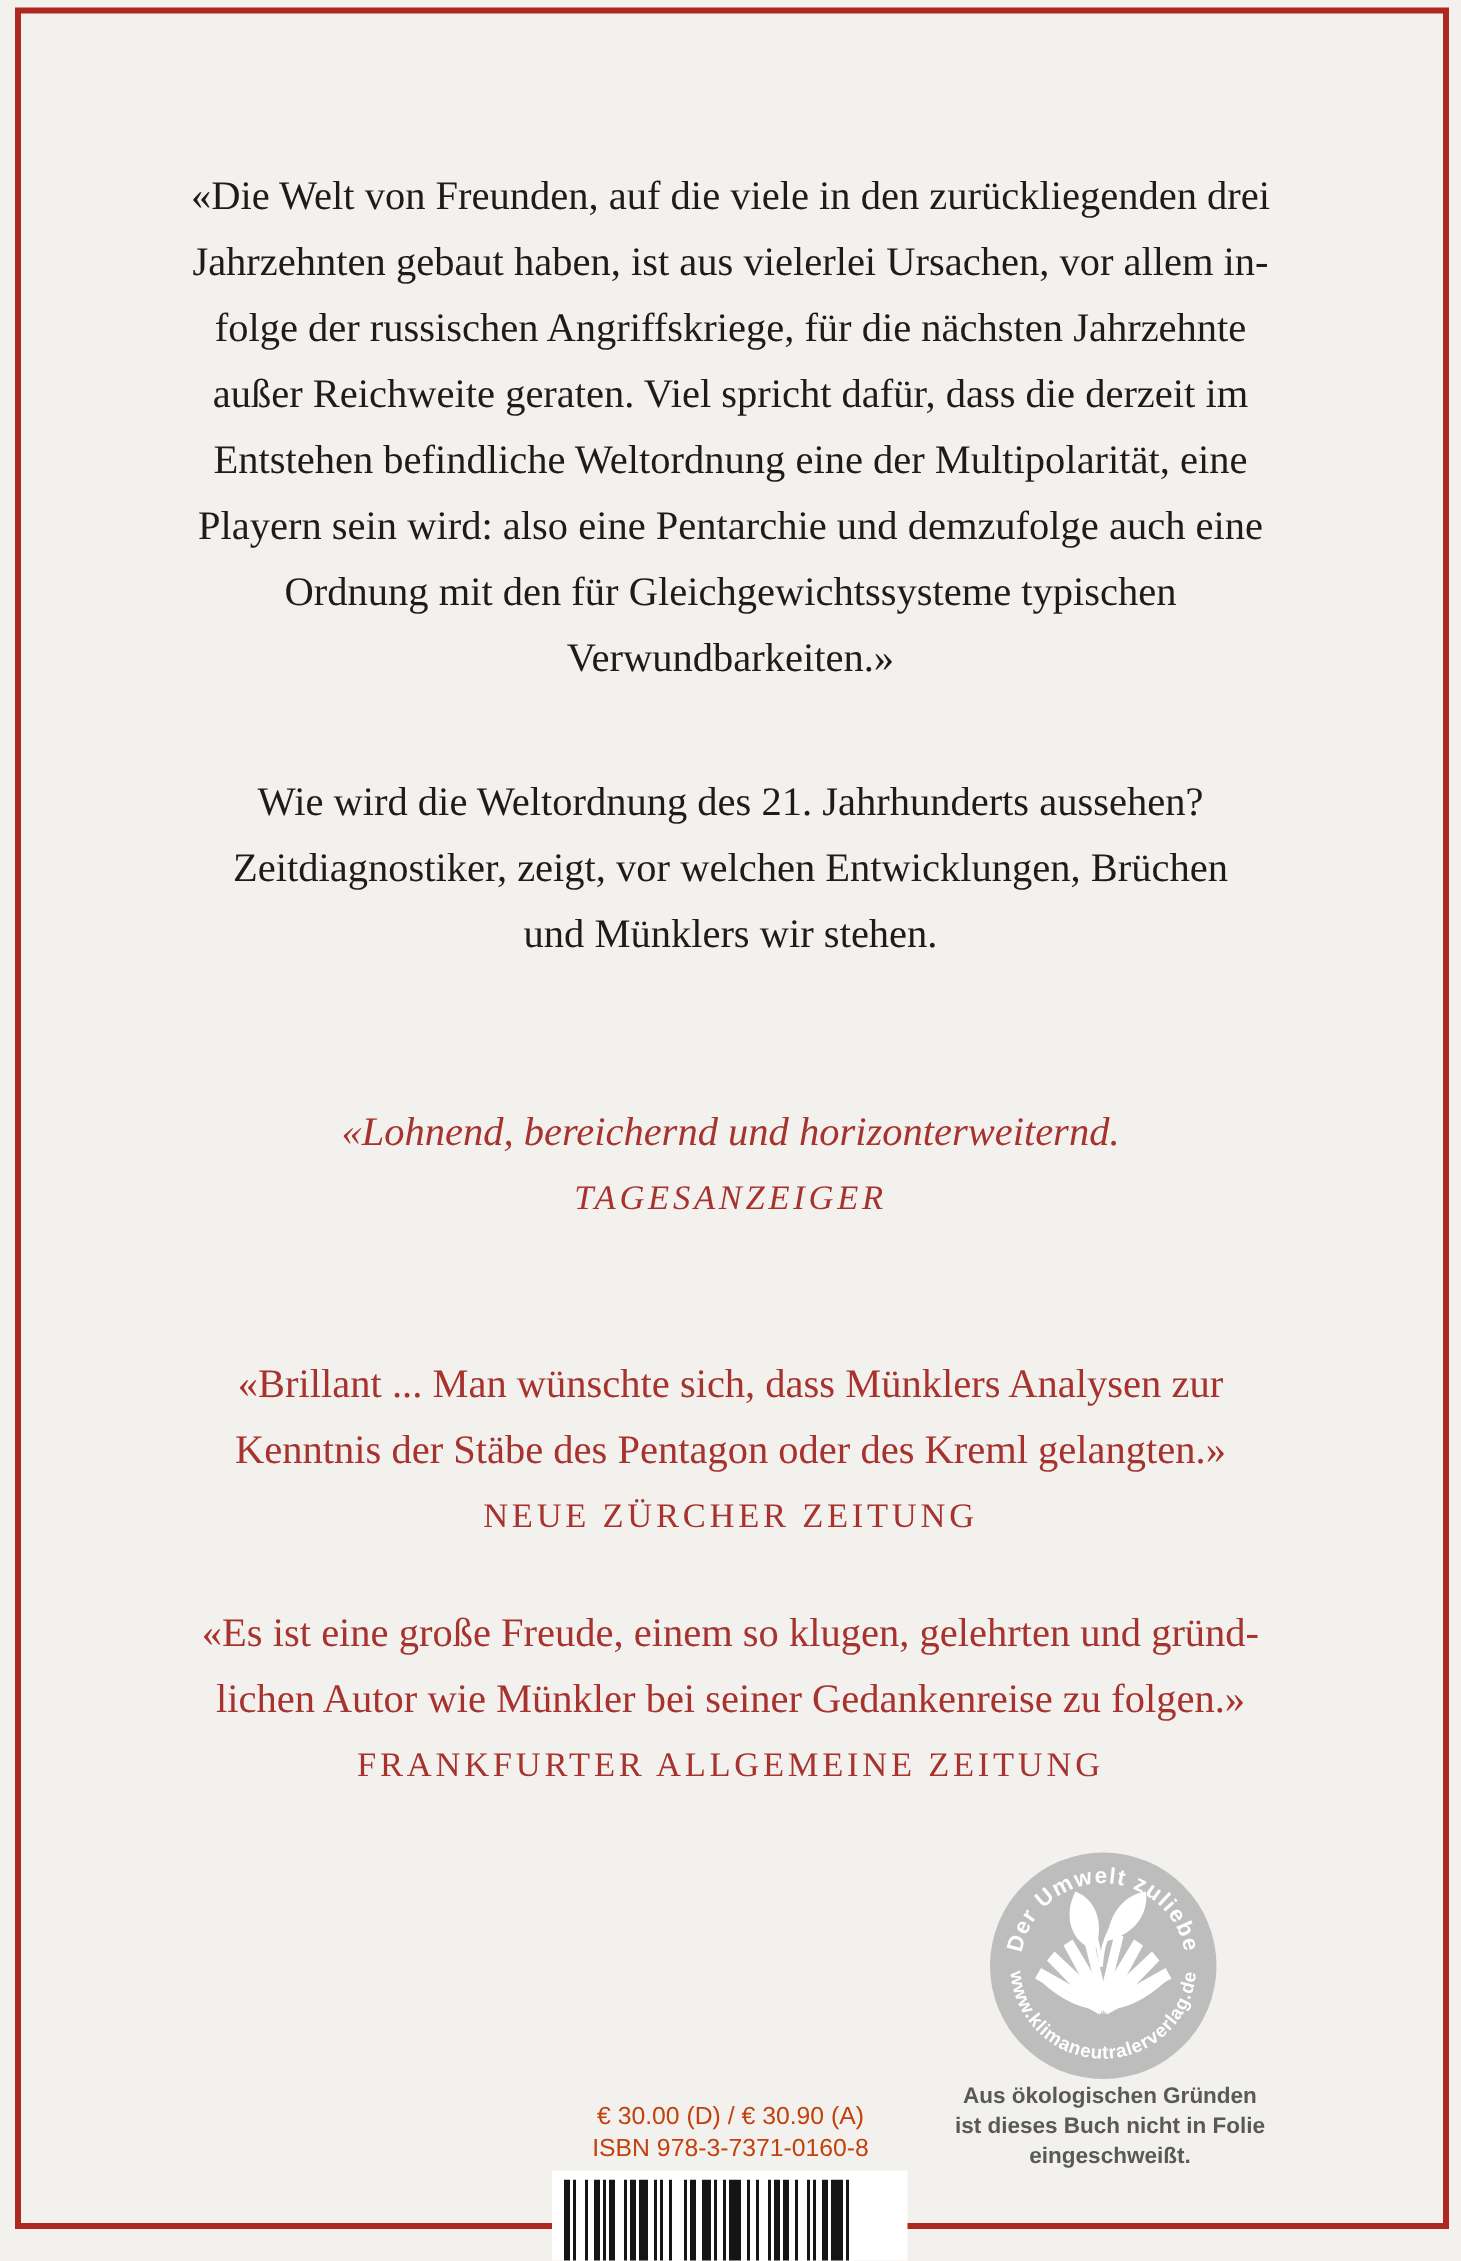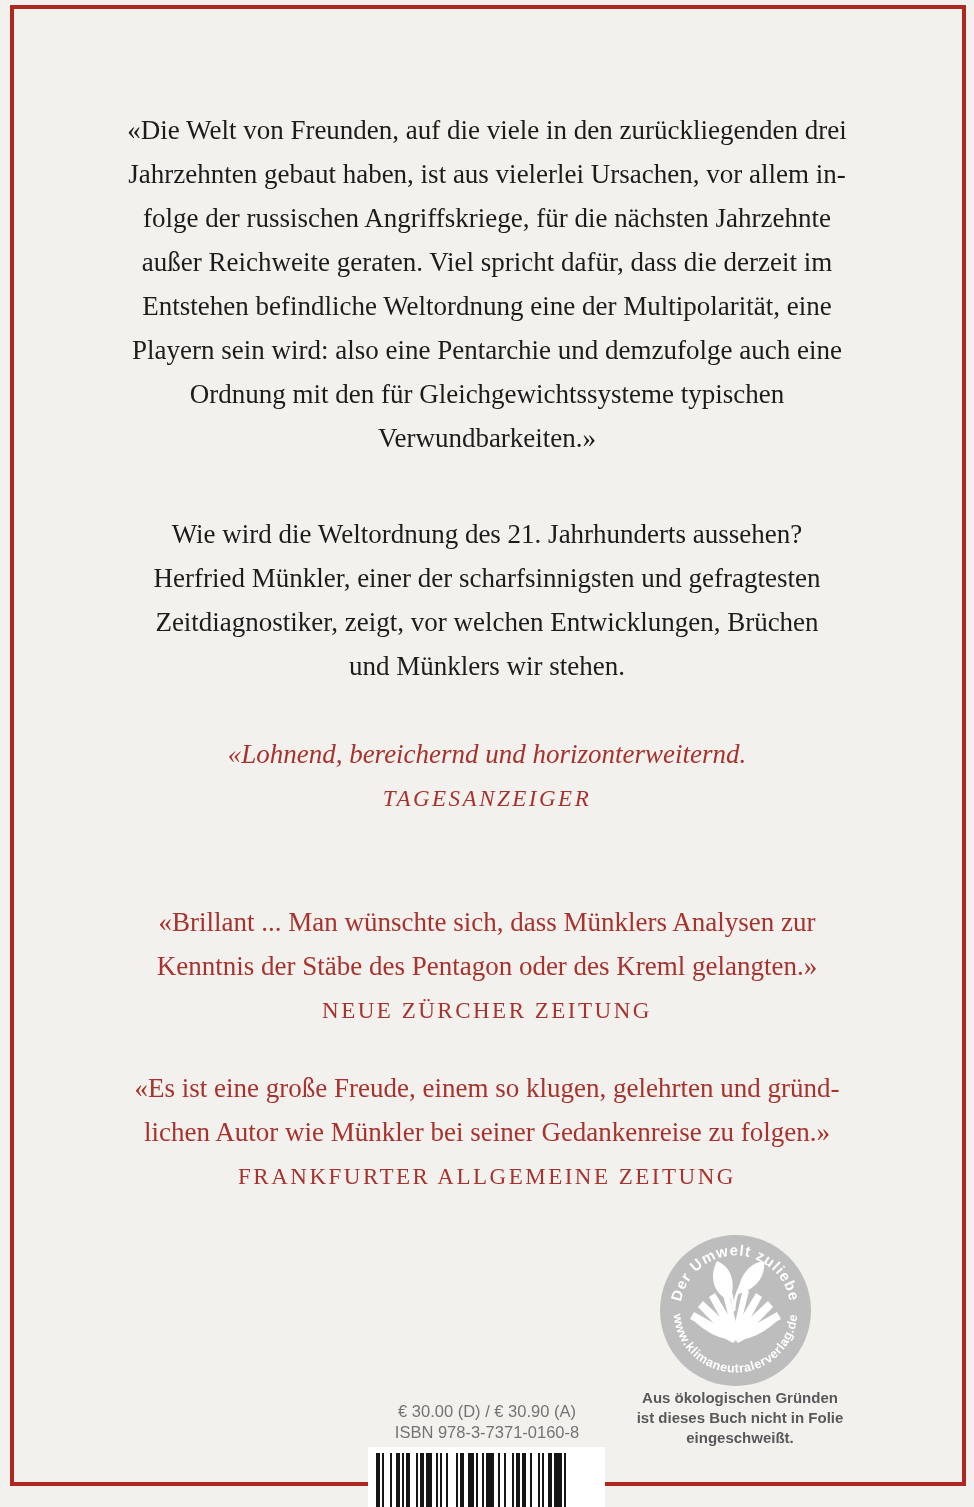--- a/index.html
+++ b/index.html
@@ -29,21 +29,21 @@
   .badge-top-text{font-size:15px;letter-spacing:1px;}
   .badge-bottom-text{font-size:12.5px;letter-spacing:0.5px;}
   .eco-note{
     position:absolute;left:627px;top:1388px;width:226px;text-align:center;z-index:2;
     font-family:"Liberation Sans",sans-serif;font-weight:bold;
     font-size:15px;line-height:20px;color:#59595b;
   }
   .purchase{
     position:absolute;left:287px;top:1401px;width:400px;text-align:center;z-index:2;
     font-family:"Liberation Sans",sans-serif;
-    font-size:16.5px;line-height:21px;color:#737373;
+    font-size:16.5px;line-height:21px;color:#c2410c;
   }
   .barcode-box{
     position:absolute;left:368px;top:1447px;width:237px;height:61px;
     background:#ffffff;z-index:3;
     display:flex;justify-content:center;align-items:flex-end;
   }
   .bars{height:55px;display:flex;align-items:stretch;overflow:hidden;width:221px;}
   .bar{height:100%;flex:none;}
   .bar.b{background:#151515;}
   .bar.w{background:#ffffff;}
@@ -59,21 +59,20 @@
     <div class="tline">folge der russischen Angriffskriege, für die nächsten Jahrzehnte</div>
     <div class="tline">außer Reichweite geraten. Viel spricht dafür, dass die derzeit im</div>
     <div class="tline">Entstehen befindliche Weltordnung eine der Multipolarität, eine</div>
     <div class="tline">Playern sein wird: also eine Pentarchie und demzufolge auch eine</div>
     <div class="tline">Ordnung mit den für Gleichgewichtssysteme typischen</div>
     <div class="tline">Verwundbarkeiten.»</div>
   </div>
 
 <div class="textblock black-text" style="top:512px;">
     <div class="tline">Wie wird die Weltordnung des 21. Jahrhunderts aussehen?</div>
-    <div class="tline">Herfried Münkler, einer der scharfsinnigsten und gefragtesten</div>
     <div class="tline">Zeitdiagnostiker, zeigt, vor welchen Entwicklungen, Brüchen</div>
     <div class="tline">und Münklers wir stehen.</div>
   </div>
 
 <div class="textblock red-text" style="top:732px;font-style:italic;">
   <div>
       <div class="tline">«Lohnend, bereichernd und horizonterweiternd.</div>
     </div>
   <div class="source">TAGESANZEIGER</div>
 </div>

